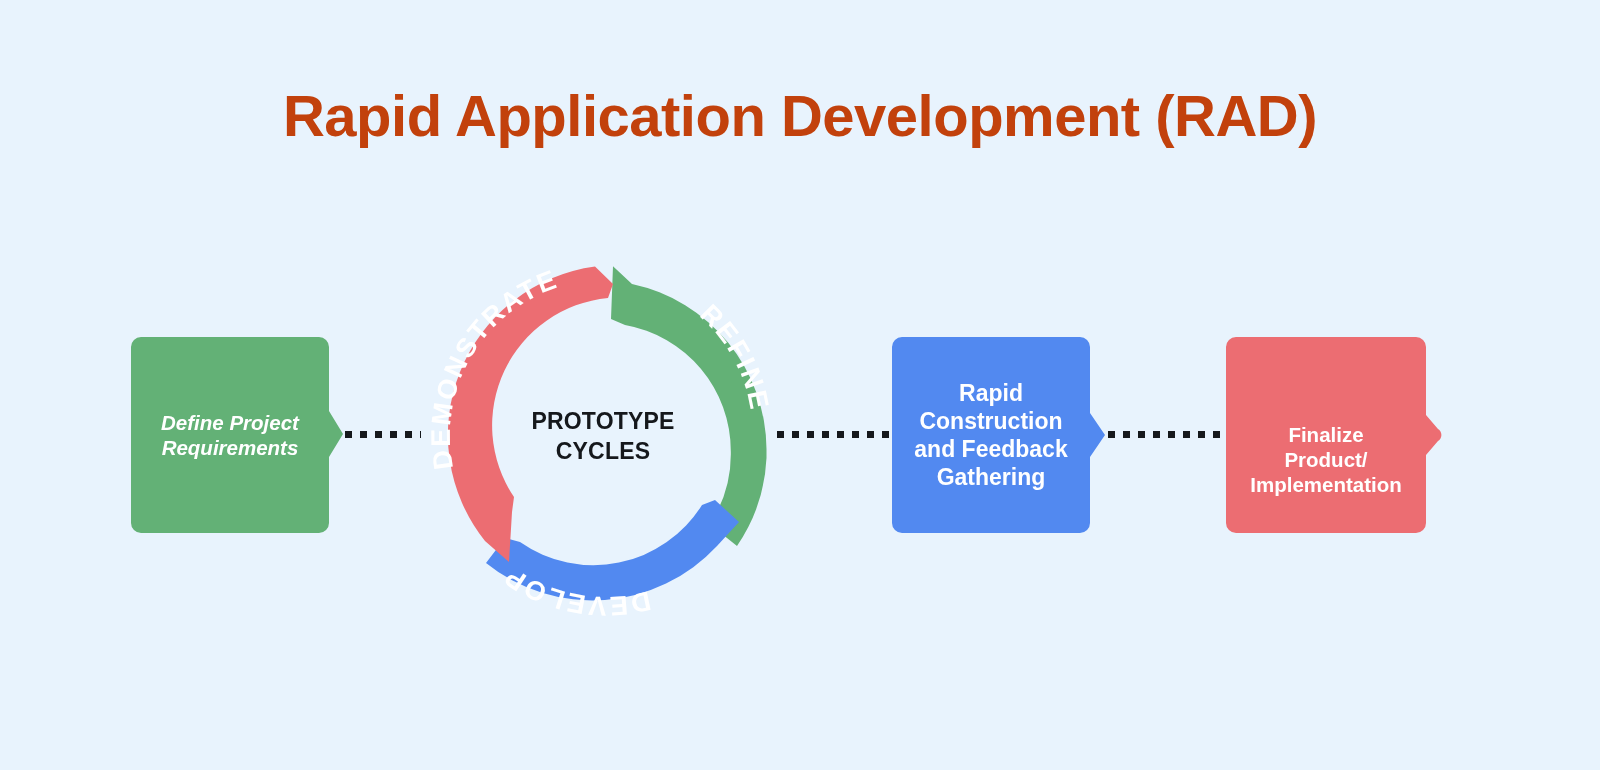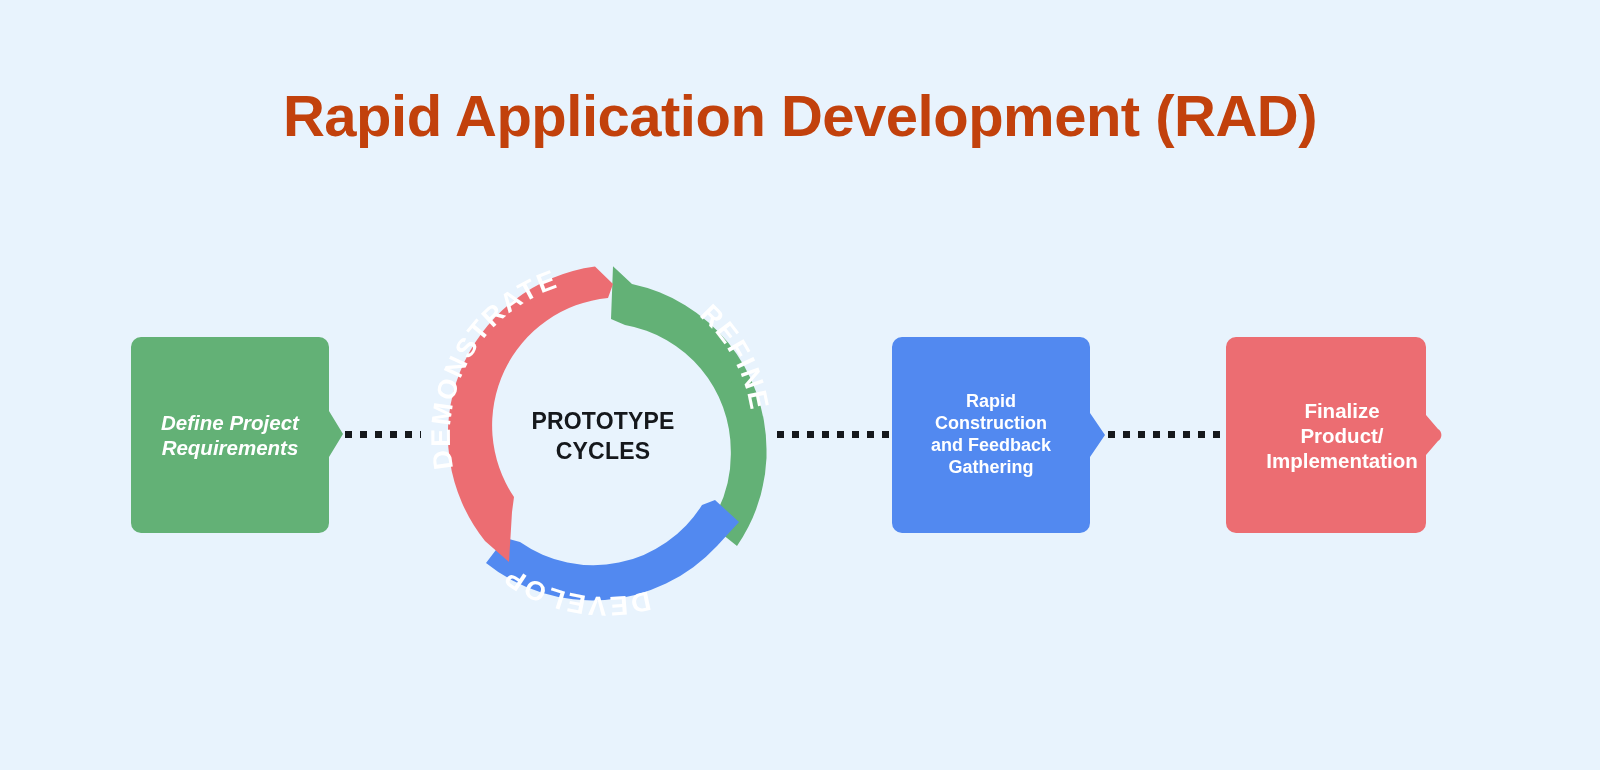--- a/index.html
+++ b/index.html
@@ -81,40 +81,41 @@
   }
 
   
   #box-rapid {
     left: 892px;
     top: 337px;
     width: 213px;
     height: 196px;
   }
   #box-rapid .stage-label {
-    font-size: 18px;
+    font-size: 23px;
     padding: 0 10px;
     box-sizing: border-box;
     left: 0;
     width: 198px;
   }
 
   
   #box-finalize {
     left: 1226px;
     top: 337px;
     width: 214px;
     height: 196px;
   }
   #box-finalize .stage-label {
     font-size: 20.5px;
     padding: 0 18px;
     box-sizing: border-box;
-    left: 16px;
+    left: 0;
     width: 200px;
+    margin-top: 24px;
   }
 
   
   .connector {
     position: absolute;
     height: 7px;
     top: 431px;
     background-image: repeating-linear-gradient(
       to right,
       #15181c 0px,

